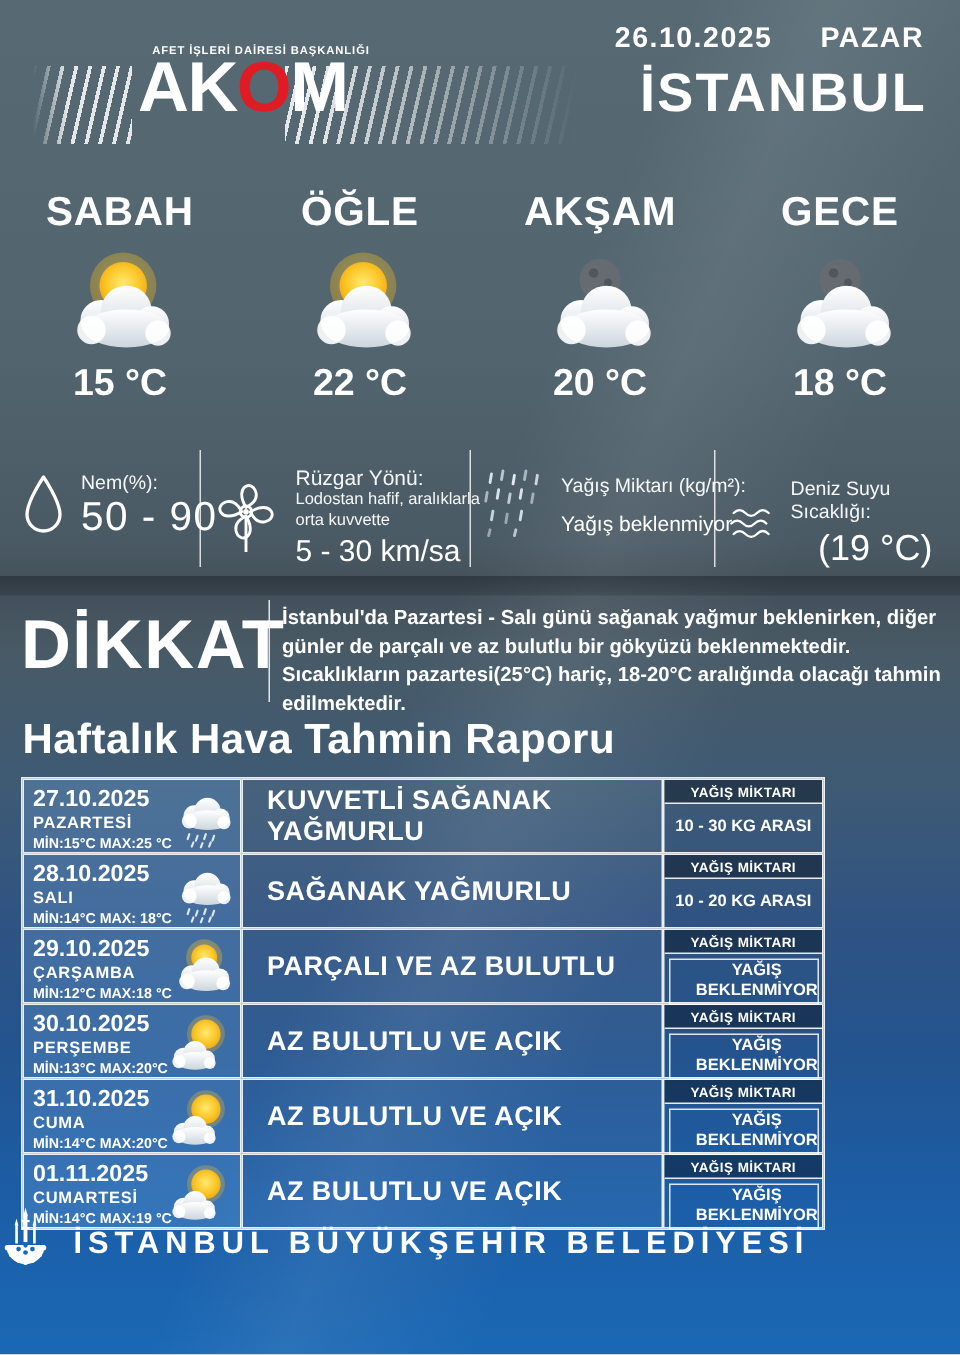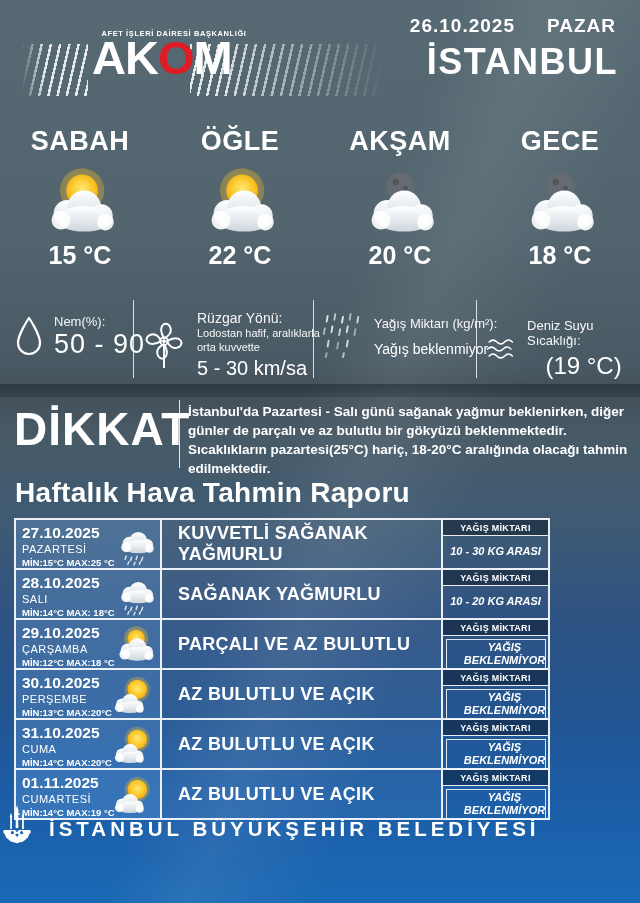--- a/index.html
+++ b/index.html
@@ -53,30 +53,30 @@
 
   .weekly-title { position:absolute; top:477px; left:15px; font-size:28px; font-weight:700; letter-spacing:0.3px; }
 
   
   .wtable { position:absolute; top:518px; left:14px; width:536px;
     display:grid; grid-template-columns:146px 1fr 107px; grid-auto-rows:50px;
     border:1.5px solid rgba(255,255,255,0.9); }
   .wcell { border:1px solid rgba(255,255,255,0.9); position:relative; }
   .c-date { background:rgba(116,170,224,0.30); padding:4px 6px 2px; }
   .c-date .d1 { font-size:15.5px; font-weight:800; }
-  .c-date .d2 { font-size:11px; font-weight:400; letter-spacing:0.5px; margin-top:1px; }
+  .c-date .d2 { font-size:11px; font-weight:700; letter-spacing:0.5px; margin-top:1px; }
   .c-date .d3 { font-size:9.5px; font-weight:800; margin-top:2px; white-space:nowrap; }
   .c-date .ricon { position:absolute; top:2px; right:2px; width:46px; height:44px; }
   .c-cond { background:rgba(255,255,255,0.05); display:flex; align-items:center; padding-left:16px;
     font-size:18px; font-weight:800; letter-spacing:0.3px; }
   .c-amt { display:flex; flex-direction:column; padding:0; }
   .amt-head { background:rgba(8,18,28,0.45); border-bottom:1px solid rgba(255,255,255,0.9);
     font-size:9px; font-weight:800; text-align:center; padding:2.5px 0; letter-spacing:0.3px; }
   .amt-val { flex:1; display:flex; align-items:center; justify-content:center; text-align:center;
-    font-size:11px; font-weight:800; line-height:1.25; padding:1px 2px;font-style:italic; }
+    font-size:11px; font-weight:800; line-height:1.25; padding:1px 2px; }
   .boxed .amt-val { border:1px solid rgba(255,255,255,0.85); margin:2.5px;padding-left:20px; }
 
   
   .footer { position:absolute; top:801px; left:0; width:640px; height:56px;
     display:flex; align-items:center; justify-content:flex-start; gap:15px; }
   .footer .ftext { font-size:20.5px; font-weight:700; letter-spacing:4px; white-space:nowrap; }
   .footer .flogo { width:34px; height:48px; }
   .hidden-defs { position:absolute; width:0; height:0; overflow:hidden; }
 </style>
 </head>

